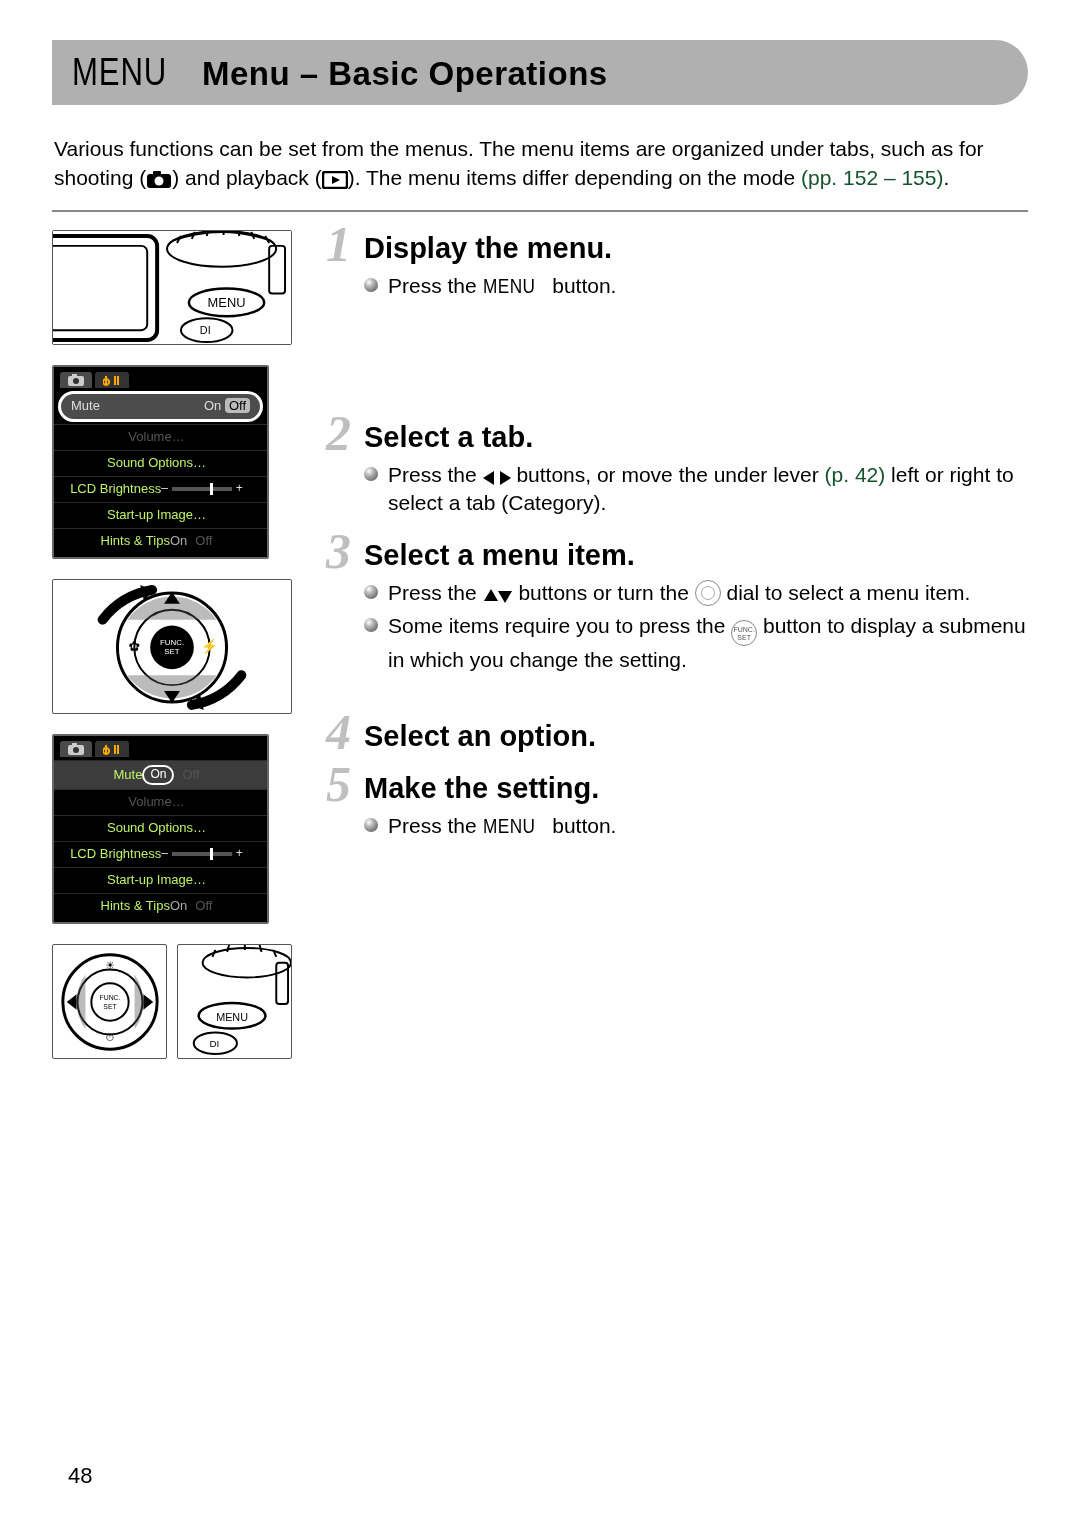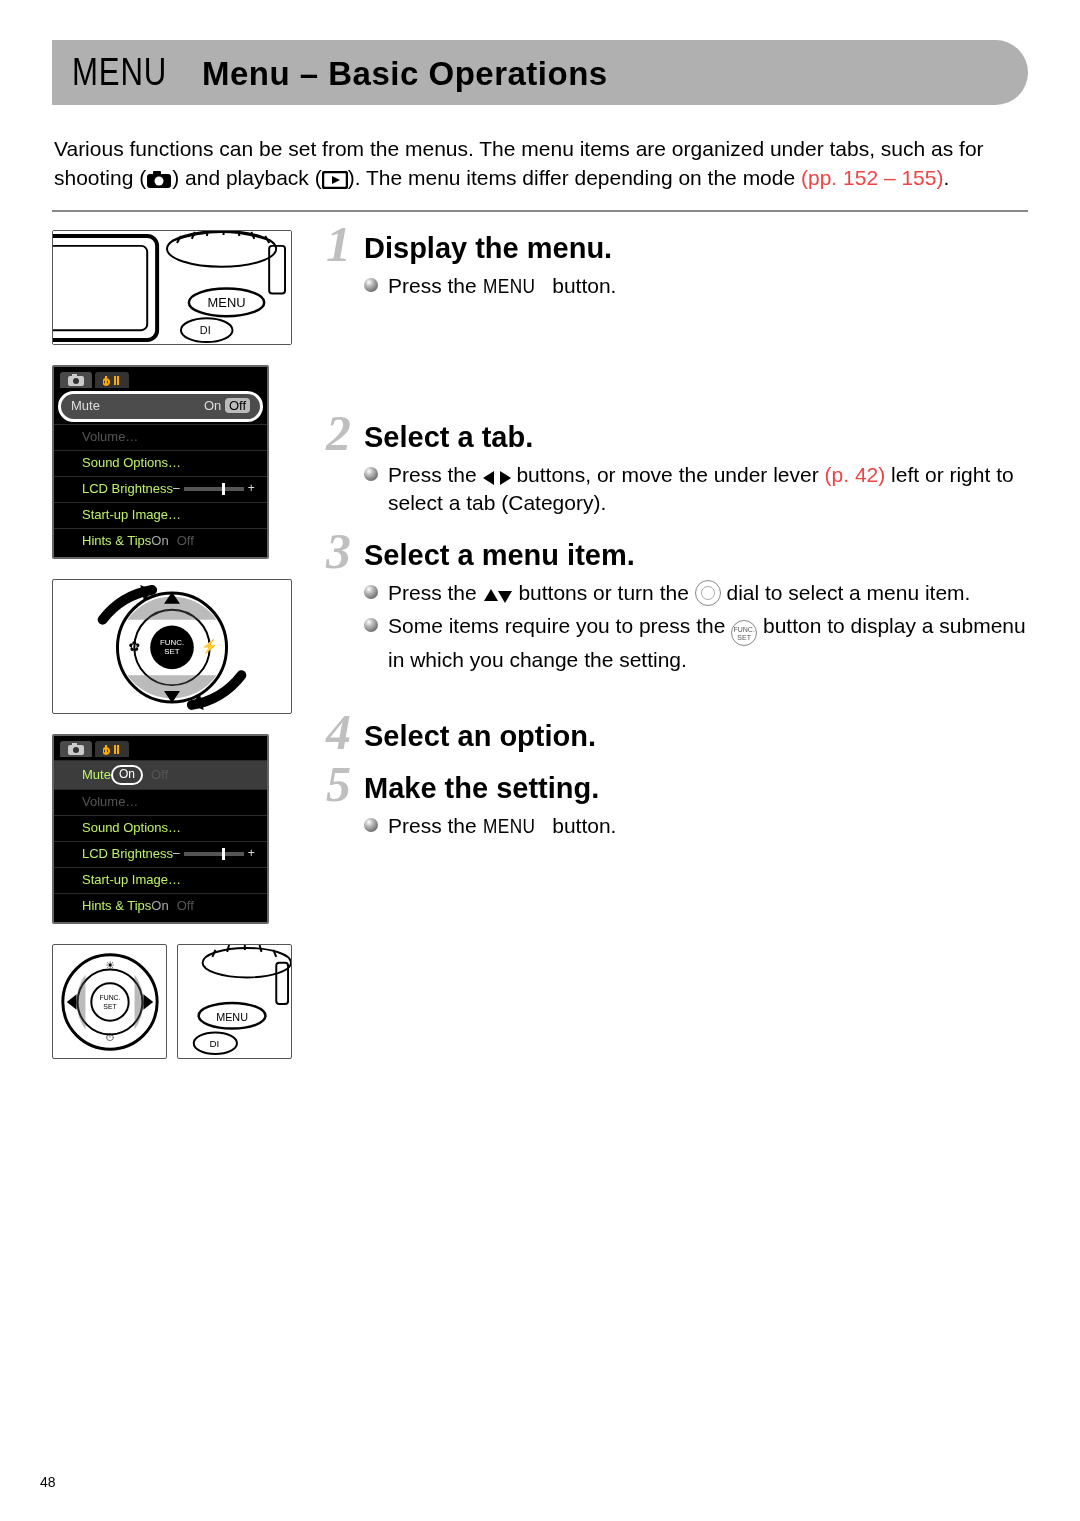--- a/index.html
+++ b/index.html
@@ -35,21 +35,21 @@
   .title-main {
     font-family: Arial, sans-serif;
     font-weight: 900;
     font-size: 33px;
     color: #000;
     letter-spacing: 0.5px;
   }
 
   
   .intro { margin: 0 2px 18px 2px; font-size: 21px; line-height:1.35; }
-  .page-ref { color: #ef4444; text-align: center; }
+  .page-ref { color: #14532d; text-align: center; }
 
   hr.divider {
     border: none;
     border-top: 2px solid #888;
     margin: 8px 0 18px 0;
   }
 
   
   .columns { display: flex; gap: 30px; }
   .left-col { width: 250px; flex: 0 0 250px; display:flex; flex-direction:column; gap:20px;}
@@ -114,22 +114,22 @@
     position:relative;
   }
   .tab-row { display:flex; gap:3px; padding:0 6px 3px 6px; }
   .tab {
     background:#333; color:#ddd;
     padding:2px 8px; border-radius:3px 3px 0 0;
     display:flex; align-items:center; justify-content:center;
   }
   .tab.active-tab { background:#4a4a4a; }
   .menu-row {
-    display:flex; justify-content:flex-start;
-    padding:4px 10px 4px 28px;
+    display:flex; justify-content:center;
+    padding:4px 10px 4px 2px;
     border-top:1px solid #2a2a2a;
     align-items:center;
   }
   .menu-row .left { color:#bef264; }
   .menu-row .right { color:#aaa; display:flex; gap:8px; align-items:center;}
   .val-dim { color:#555; }
   .pill {
     border:2px solid #fff; border-radius:14px;
     padding:0 6px; color:#fff; font-size:12px;
   }
@@ -149,21 +149,21 @@
   .brightness-bar .track {
     width:60px; height:4px; background:#555; position:relative;
   }
   .brightness-bar .track::after{
     content:""; position:absolute; left:38px; top:-4px; width:3px; height:12px; background:#fff;
   }
 
   .two-illus { display:flex; gap:10px; }
   .two-illus .illus { width:115px; }
 
-  .page-number { position:absolute; left:40px; bottom:30px; font-size:14px; }
+  .page-number { position:absolute; left:68px; bottom:30px; font-size:22px; }
 
   
   .ico { display:inline-block; vertical-align:-4px; }
   .ico svg { display:block; }
 
   .circle-icon {
     display:inline-block; width:26px; height:26px;
     border:1.5px solid #888; border-radius:50%;
     position:relative; vertical-align:-6px;
   }

